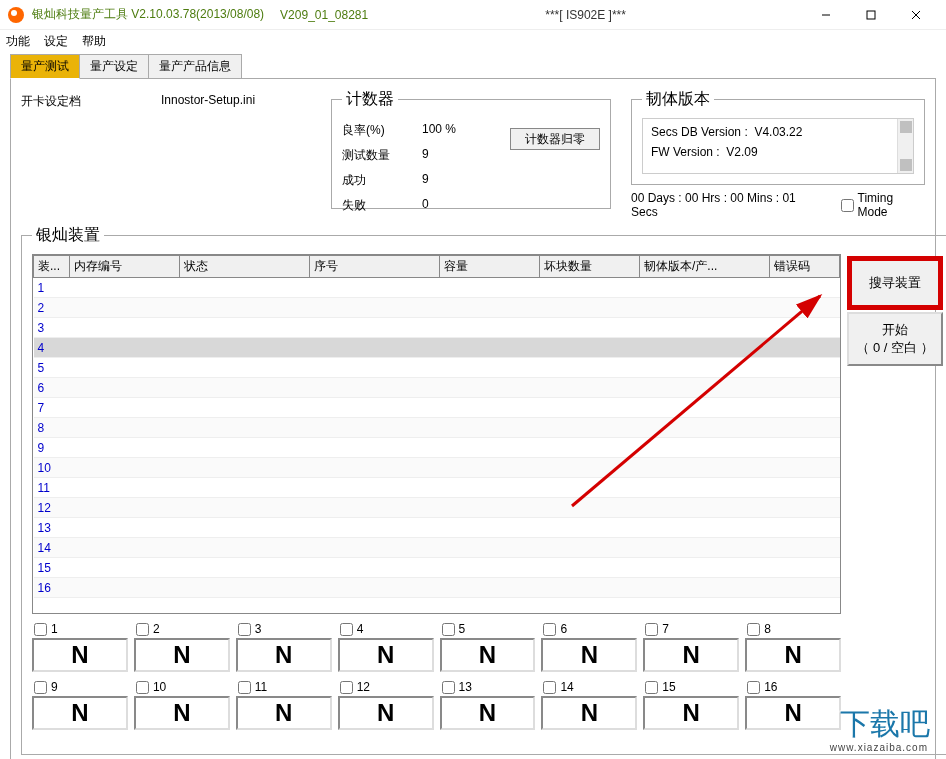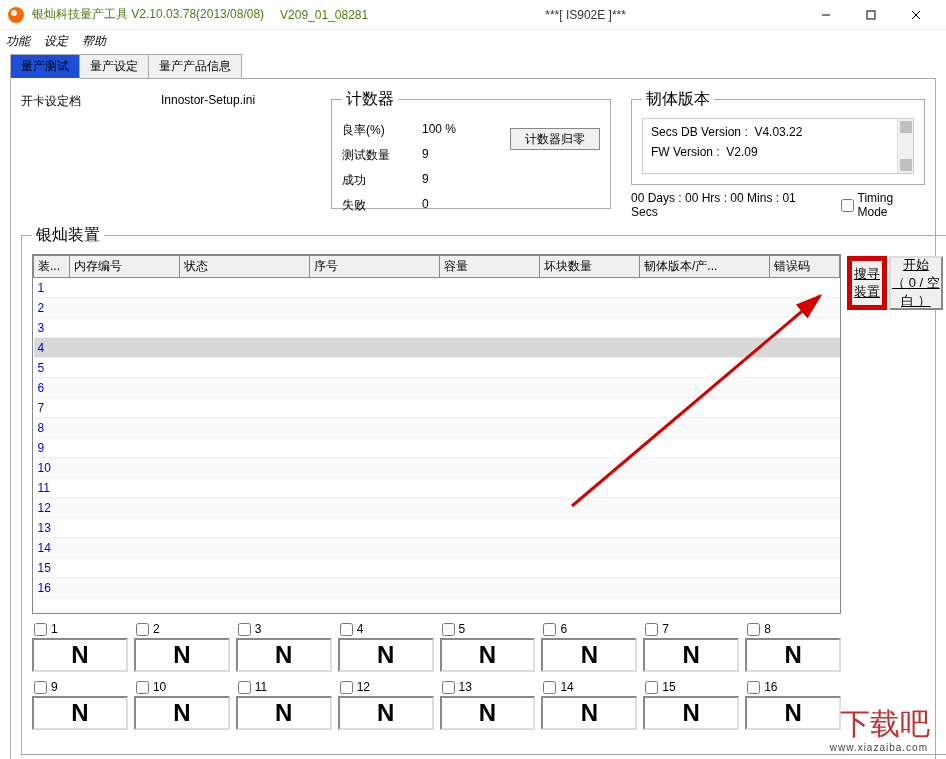--- a/index.html
+++ b/index.html
@@ -6,26 +6,26 @@
 body { font-family: "Microsoft YaHei", "SimSun", Arial, sans-serif; font-size: 12px; background: #fff; width: 946px; height: 759px; overflow: hidden; position: relative; }
 
 .titlebar { height: 30px; background: #fff; display: flex; align-items: center; padding: 0 8px; border-bottom: 1px solid #eee; }
 .titlebar .app-icon { width: 16px; height: 16px; border-radius: 50%; background: #ff6600; margin-right: 8px; position: relative; }
 .titlebar .app-icon::after { content:''; position:absolute; width:6px; height:6px; background:#fff; border-radius:50%; left:3px; top:3px; }
 .titlebar .title-group { flex: 0 0 auto; display: flex; align-items: center; gap: 16px; color: #4d7c0f; }
 .titlebar .center-title { flex: 1; text-align: center; color: #333; }
 .titlebar .win-controls { display: flex; gap: 0; }
 .titlebar .win-btn { width: 45px; height: 30px; display:flex; align-items:center; justify-content:center; color:#333; }
 
-.menubar { height: 22px; display:flex; align-items:center; padding: 0 6px; gap: 14px; font-style: italic; }
+.menubar { height: 22px; display:flex; align-items:center; padding: 0 6px; gap: 14px; }
 .menubar span { color:#000; }
 
 .tabs { display:flex; padding: 2px 10px 0 10px; }
 .tab { padding: 3px 10px; border:1px solid #aaa; background:#f0f0f0; margin-right:-1px; position:relative; }
-.tab.active { background:#1d4ed8; border-bottom-color:#fff; z-index:2; }
+.tab.active { background:#eab308; border-bottom-color:#fff; z-index:2; }
 .tab-panel { border:1px solid #aaa; margin: -1px 10px 6px 10px; height: 690px; padding: 10px; position:relative; background:#fff; }
 
 .row1 { display:flex; align-items:flex-start; gap: 20px; }
 .profile-label { width: 120px; padding-top:4px; }
 .profile-value { width: 150px; padding-top:4px; }
 
 fieldset { border:1px solid #aaa; padding: 8px 10px 10px 10px; position:relative; }
 legend { padding: 0 4px; font-size:16px; }
 
 .fs-counter { width: 280px; height: 120px; }
@@ -46,31 +46,31 @@
 .dev-content { display:flex; gap:6px; height: 100%; }
 .dev-left { flex:1; display:flex; flex-direction:column; }
 .dev-table-wrap { border:1px solid #888; height: 360px; overflow:hidden; }
 .dev-table { width:100%; border-collapse:collapse; table-layout:fixed; }
 .dev-table th { background:#f0f0f0; border:1px solid #888; font-weight:normal; padding:2px 4px; text-align:left; height:20px; font-size:12px; white-space:nowrap; overflow:hidden; }
 .dev-table td { border-bottom:1px solid #eee; padding:1px 4px; height:20px; font-size:12px; color:#0000cc; }
 .dev-table tr:nth-child(even) td { background:#fafafa; }
 .dev-table td:first-child { color:#0000cc; }
 .dev-table tr.sel td { background:#d8d8d8; }
 
-.dev-right { width:96px; display:flex; gap:2px; padding-top:2px;text-decoration:underline; }
+.dev-right { width:96px; display:flex; flex-direction:column; gap:2px; padding-top:2px; }
 .big-btn { height:54px; background:#f0f0f0; border:2px outset #ddd; font-size:13px; display:flex; align-items:center; justify-content:center; flex-direction:column; line-height:1.4; }
 .big-btn.highlight { border:3px solid #d40000; box-shadow: 0 0 0 2px #d40000 inset; }
 
 .slot-grid { display:grid; grid-template-columns: repeat(8, 1fr); gap:6px; margin-top:8px; }
 .slot { }
 .slot .slot-head { display:flex; align-items:center; gap:4px; padding:0 2px 2px 2px; }
 .slot .slot-head input { width:13px; height:13px; }
 .slot .slot-box { height:34px; border:2px inset #ddd; background:#fff; display:flex; align-items:center; justify-content:center; font-size:24px; font-weight:bold; font-family: Arial, sans-serif; }
 
-.watermark { position:absolute; right:16px; bottom:14px; font-size:30px; font-family: "SimHei", sans-serif; color:#b91c1c; text-shadow: 2px 2px 0 #fff, -1px -1px 0 #fff; opacity:0.9; pointer-events:none; }
+.watermark { position:absolute; right:16px; bottom:14px; font-size:30px; font-family: "SimHei", sans-serif; color:#0369a1; text-shadow: 2px 2px 0 #fff, -1px -1px 0 #fff; opacity:0.9; pointer-events:none; }
 .watermark-sub { position:absolute; right:18px; bottom:6px; font-size:10px; color:#444; letter-spacing:1px; pointer-events:none; }
 
 .arrow-svg { position:absolute; pointer-events:none; }
 </style>
 </head>
 <body>
 
 <div class="titlebar">
   <div class="app-icon"></div>
   <div class="title-group">

